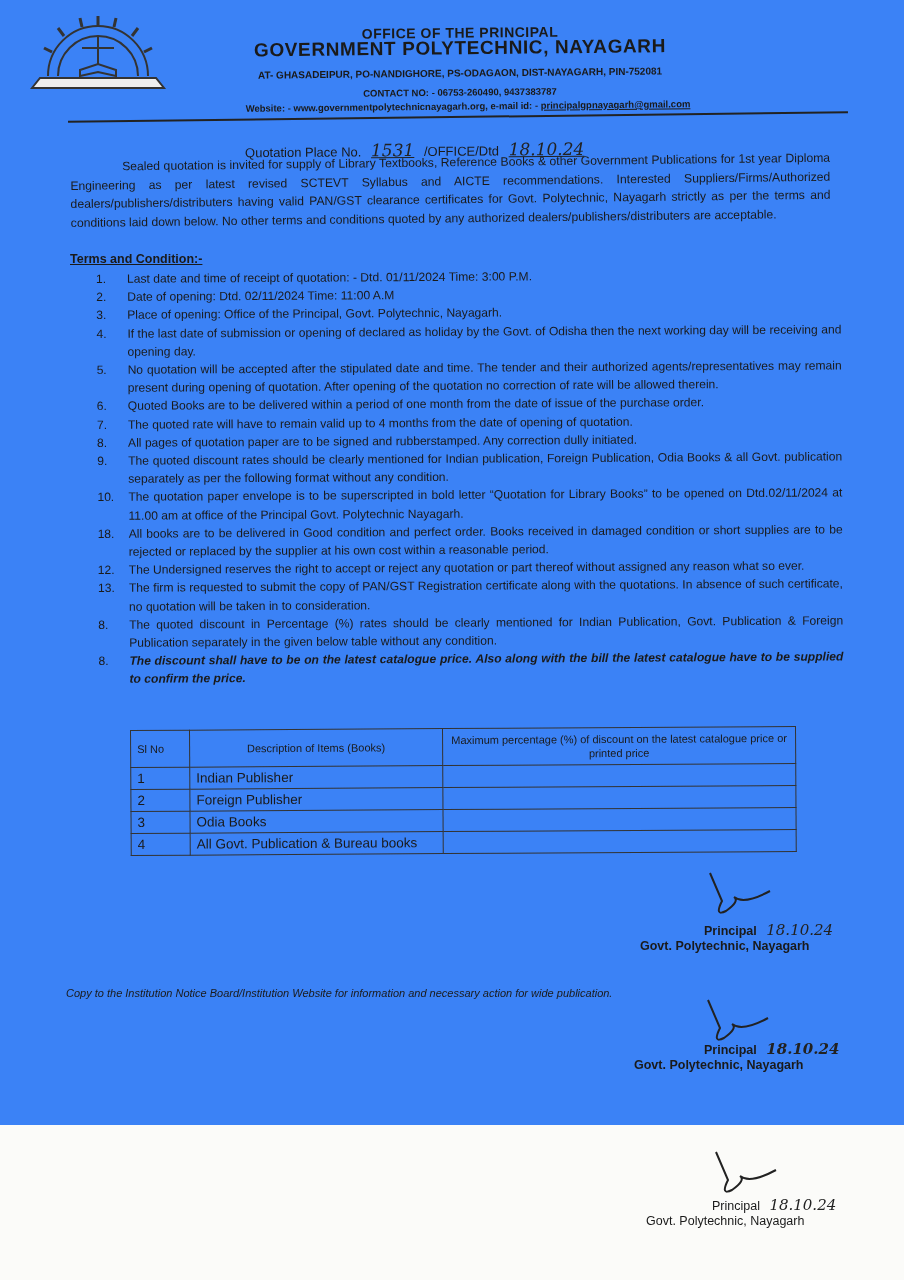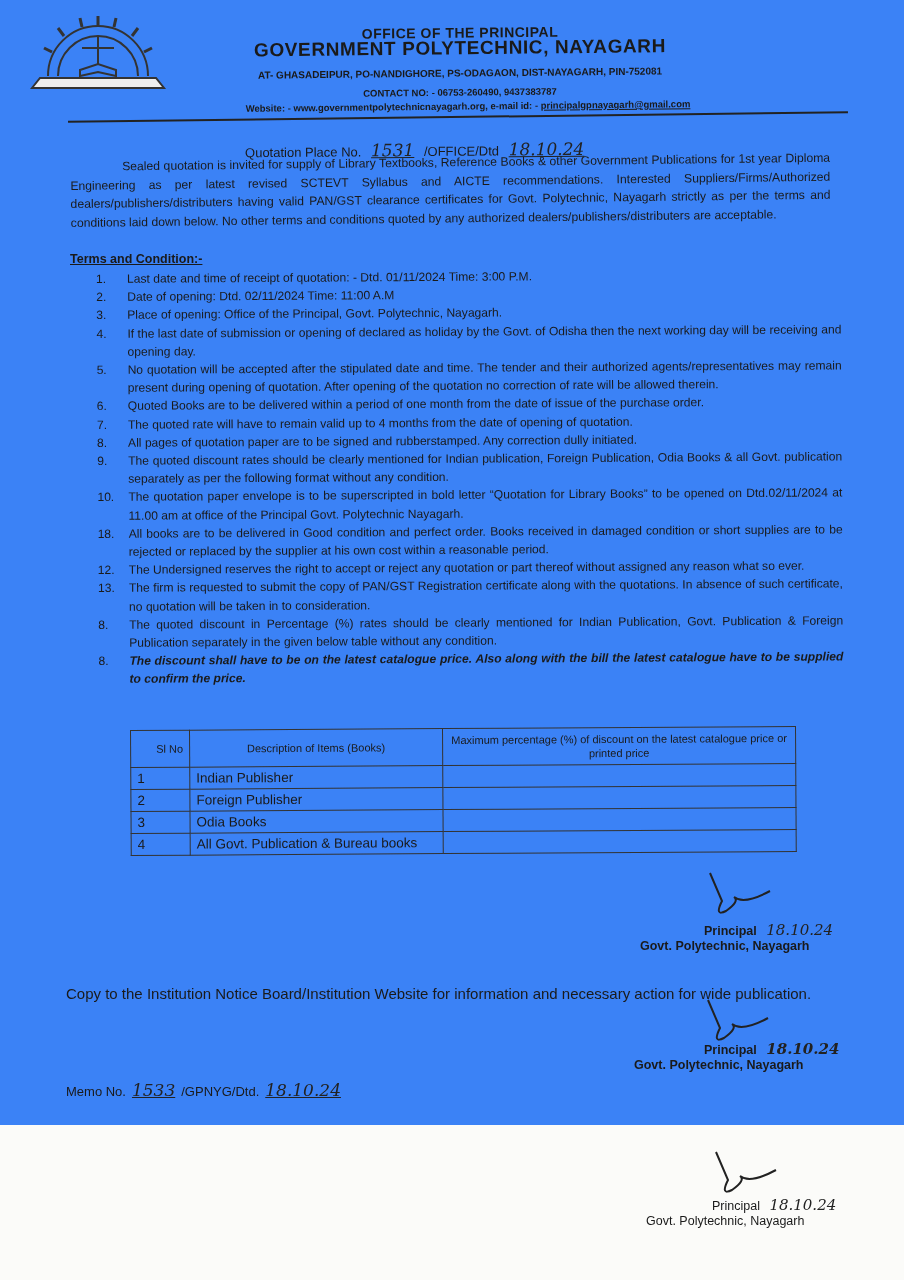--- a/index.html
+++ b/index.html
@@ -20,28 +20,28 @@
   .intro .ind { display: inline-block; width: 52px; }
   .terms-title { position: absolute; left: 70px; top: 252px; font-size: 12.5px; font-weight: bold; text-decoration: underline; }
   .terms { position: absolute; left: 96px; top: 270px; width: 745px; font-size: 12.1px; line-height: 18.2px; transform: rotate(-0.35deg); transform-origin: left top; }
   .term { display: flex; margin: 0; }
   .term .n { width: 31px; flex: none; }
   .term .t { flex: 1; text-align: justify; }
   .term.it .t { font-style: italic; font-weight: bold; }
   table.disc { position: absolute; left: 130px; top: 730px; width: 666px; border-collapse: collapse; font-size: 12px; transform: rotate(-0.35deg); transform-origin: left top; }
   table.disc th, table.disc td { border: 1.5px solid #333; padding: 2px 6px; }
   table.disc th { font-weight: normal; font-size: 11px; height: 32px; }
-  table.disc th.sl { width: 46px; text-align: right; border-radius: 13px; }
+  table.disc th.sl { width: 46px; text-align: left; border-radius: 13px; }
   table.disc th.desc { width: 240px; text-align: center; }
   table.disc th.max { text-align: center; line-height: 14px; }
   table.disc td { height: 17px; font-size: 13.5px; }
   .sig { position: absolute; font-size: 12.5px; font-weight: bold; }
   .sig svg { position: absolute; }
   .memo { position: absolute; left: 66px; font-size: 13px; }
-  .memo-copy { position: absolute; left: 66px; font-size: 15px; width: 800px; line-height: 19px; }
+  .memo-copy { position: absolute; left: 66px; font-size: 11px; width: 800px; line-height: 19px; font-style: italic; }
 </style>
 </head>
 <body>
 
 <div class="page">
 
   <svg class="logo" viewBox="0 0 150 80">
     <g fill="none" stroke="#333" stroke-width="2">
       <path d="M18 62 A50 50 0 0 1 118 62"></path>
       <path d="M28 62 A40 40 0 0 1 108 62"></path>
@@ -193,23 +193,20 @@
     <svg width="80" height="50" style="left:64px; top:-2px;" viewBox="0 0 80 50">
       <path d="M10 2 L22 30 Q14 46 26 40 Q40 30 34 26 Q44 34 70 20" fill="none" stroke="#222" stroke-width="2"></path>
     </svg>
     <div style="position:absolute; left:70px; top:40px;">
       <span>Principal</span>
       <span class="hand" style="text-decoration:none; font-size:15px;">18.10.24</span>
     </div>
     <div style="position:absolute; left:0; top:58px; white-space:nowrap;">Govt. Polytechnic, Nayagarh</div>
   </div>
 
-  <div class="memo" style="top:1080px;">
-    <span>Memo No.</span><span class="hand">1533</span><span>/GPNYG/Dtd.</span><span class="hand">18.10.24</span>
-  </div>
 
   <div class="sig" style="left:646px; top:1150px; width:220px; font-weight:normal;">
     <svg width="80" height="50" style="left:60px; top:0px;" viewBox="0 0 80 50">
       <path d="M10 2 L22 30 Q14 46 26 40 Q40 30 34 26 Q44 34 70 20" fill="none" stroke="#222" stroke-width="2"></path>
     </svg>
     <div style="position:absolute; left:66px; top:46px;">
       <span>Principal</span>
       <span class="hand" style="text-decoration:none; font-size:15px;">18.10.24</span>
     </div>
     <div style="position:absolute; left:0; top:64px; white-space:nowrap;">Govt. Polytechnic, Nayagarh</div>

